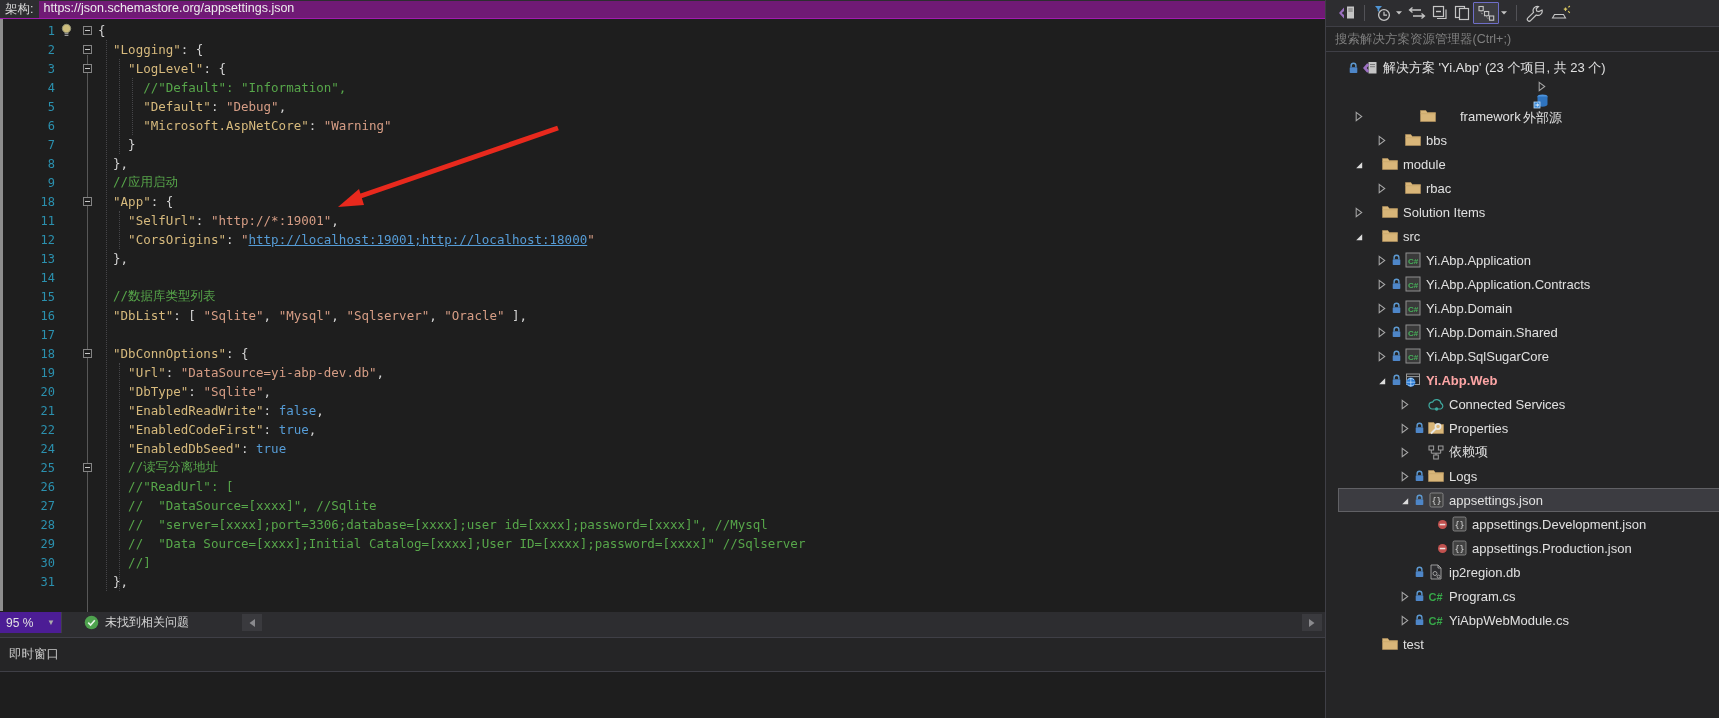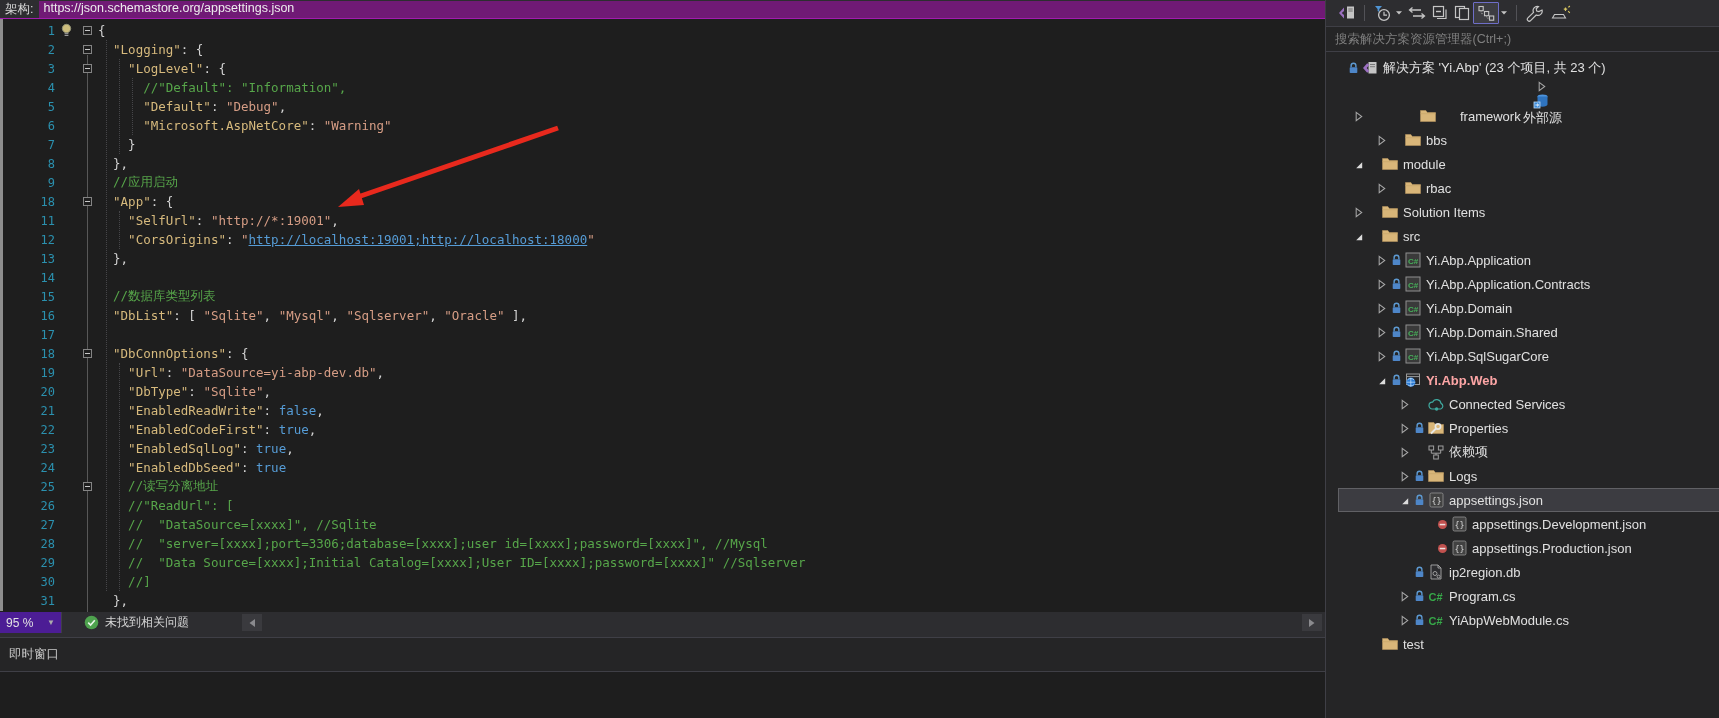--- a/index.html
+++ b/index.html
@@ -113,21 +113,20 @@
           <div class="code-line"><span class="ln">13</span><span class="bulb-slot"></span><span class="fold-slot"></span><span class="code-text"><span class="tk-punc">  },</span></span></div>
           <div class="code-line"><span class="ln">14</span><span class="bulb-slot"></span><span class="fold-slot"></span><span class="code-text"></span></div>
           <div class="code-line"><span class="ln">15</span><span class="bulb-slot"></span><span class="fold-slot"></span><span class="code-text"><span class="tk-comment">  //数据库类型列表</span></span></div>
           <div class="code-line"><span class="ln">16</span><span class="bulb-slot"></span><span class="fold-slot"></span><span class="code-text"><span class="tk-punc">  </span><span class="tk-key">"DbList"</span><span class="tk-punc">: [ </span><span class="tk-str">"Sqlite"</span><span class="tk-punc">, </span><span class="tk-str">"Mysql"</span><span class="tk-punc">, </span><span class="tk-str">"Sqlserver"</span><span class="tk-punc">, </span><span class="tk-str">"Oracle"</span><span class="tk-punc"> ],</span></span></div>
           <div class="code-line"><span class="ln">17</span><span class="bulb-slot"></span><span class="fold-slot"></span><span class="code-text"></span></div>
           <div class="code-line"><span class="ln">18</span><span class="bulb-slot"></span><span class="fold-slot"><span class="foldbox"></span></span><span class="code-text"><span class="tk-punc">  </span><span class="tk-key">"DbConnOptions"</span><span class="tk-punc">: {</span></span></div>
           <div class="code-line"><span class="ln">19</span><span class="bulb-slot"></span><span class="fold-slot"></span><span class="code-text"><span class="tk-punc">    </span><span class="tk-key">"Url"</span><span class="tk-punc">: </span><span class="tk-str">"DataSource=yi-abp-dev.db"</span><span class="tk-punc">,</span></span></div>
           <div class="code-line"><span class="ln">20</span><span class="bulb-slot"></span><span class="fold-slot"></span><span class="code-text"><span class="tk-punc">    </span><span class="tk-key">"DbType"</span><span class="tk-punc">: </span><span class="tk-str">"Sqlite"</span><span class="tk-punc">,</span></span></div>
           <div class="code-line"><span class="ln">21</span><span class="bulb-slot"></span><span class="fold-slot"></span><span class="code-text"><span class="tk-punc">    </span><span class="tk-key">"EnabledReadWrite"</span><span class="tk-punc">: </span><span class="tk-bool">false</span><span class="tk-punc">,</span></span></div>
           <div class="code-line"><span class="ln">22</span><span class="bulb-slot"></span><span class="fold-slot"></span><span class="code-text"><span class="tk-punc">    </span><span class="tk-key">"EnabledCodeFirst"</span><span class="tk-punc">: </span><span class="tk-bool">true</span><span class="tk-punc">,</span></span></div>
-          <div class="code-line"><span class="ln">23</span><span class="bulb-slot"></span><span class="fold-slot"></span><span class="code-text"><span class="tk-punc">    </span><span class="tk-key">"EnabledSqlLog"</span><span class="tk-punc">: </span><span class="tk-bool">true</span><span class="tk-punc">,</span></span></div>
           <div class="code-line"><span class="ln">24</span><span class="bulb-slot"></span><span class="fold-slot"></span><span class="code-text"><span class="tk-punc">    </span><span class="tk-key">"EnabledDbSeed"</span><span class="tk-punc">: </span><span class="tk-bool">true</span></span></div>
           <div class="code-line"><span class="ln">25</span><span class="bulb-slot"></span><span class="fold-slot"><span class="foldbox"></span></span><span class="code-text"><span class="tk-comment">    //读写分离地址</span></span></div>
           <div class="code-line"><span class="ln">26</span><span class="bulb-slot"></span><span class="fold-slot"></span><span class="code-text"><span class="tk-comment">    //"ReadUrl": [</span></span></div>
           <div class="code-line"><span class="ln">27</span><span class="bulb-slot"></span><span class="fold-slot"></span><span class="code-text"><span class="tk-comment">    //  "DataSource=[xxxx]", //Sqlite</span></span></div>
           <div class="code-line"><span class="ln">28</span><span class="bulb-slot"></span><span class="fold-slot"></span><span class="code-text"><span class="tk-comment">    //  "server=[xxxx];port=3306;database=[xxxx];user id=[xxxx];password=[xxxx]", //Mysql</span></span></div>
           <div class="code-line"><span class="ln">29</span><span class="bulb-slot"></span><span class="fold-slot"></span><span class="code-text"><span class="tk-comment">    //  "Data Source=[xxxx];Initial Catalog=[xxxx];User ID=[xxxx];password=[xxxx]" //Sqlserver</span></span></div>
           <div class="code-line"><span class="ln">30</span><span class="bulb-slot"></span><span class="fold-slot"></span><span class="code-text"><span class="tk-comment">    //]</span></span></div>
           <div class="code-line"><span class="ln">31</span><span class="bulb-slot"></span><span class="fold-slot"></span><span class="code-text"><span class="tk-punc">  },</span></span></div>
         </div>
 

